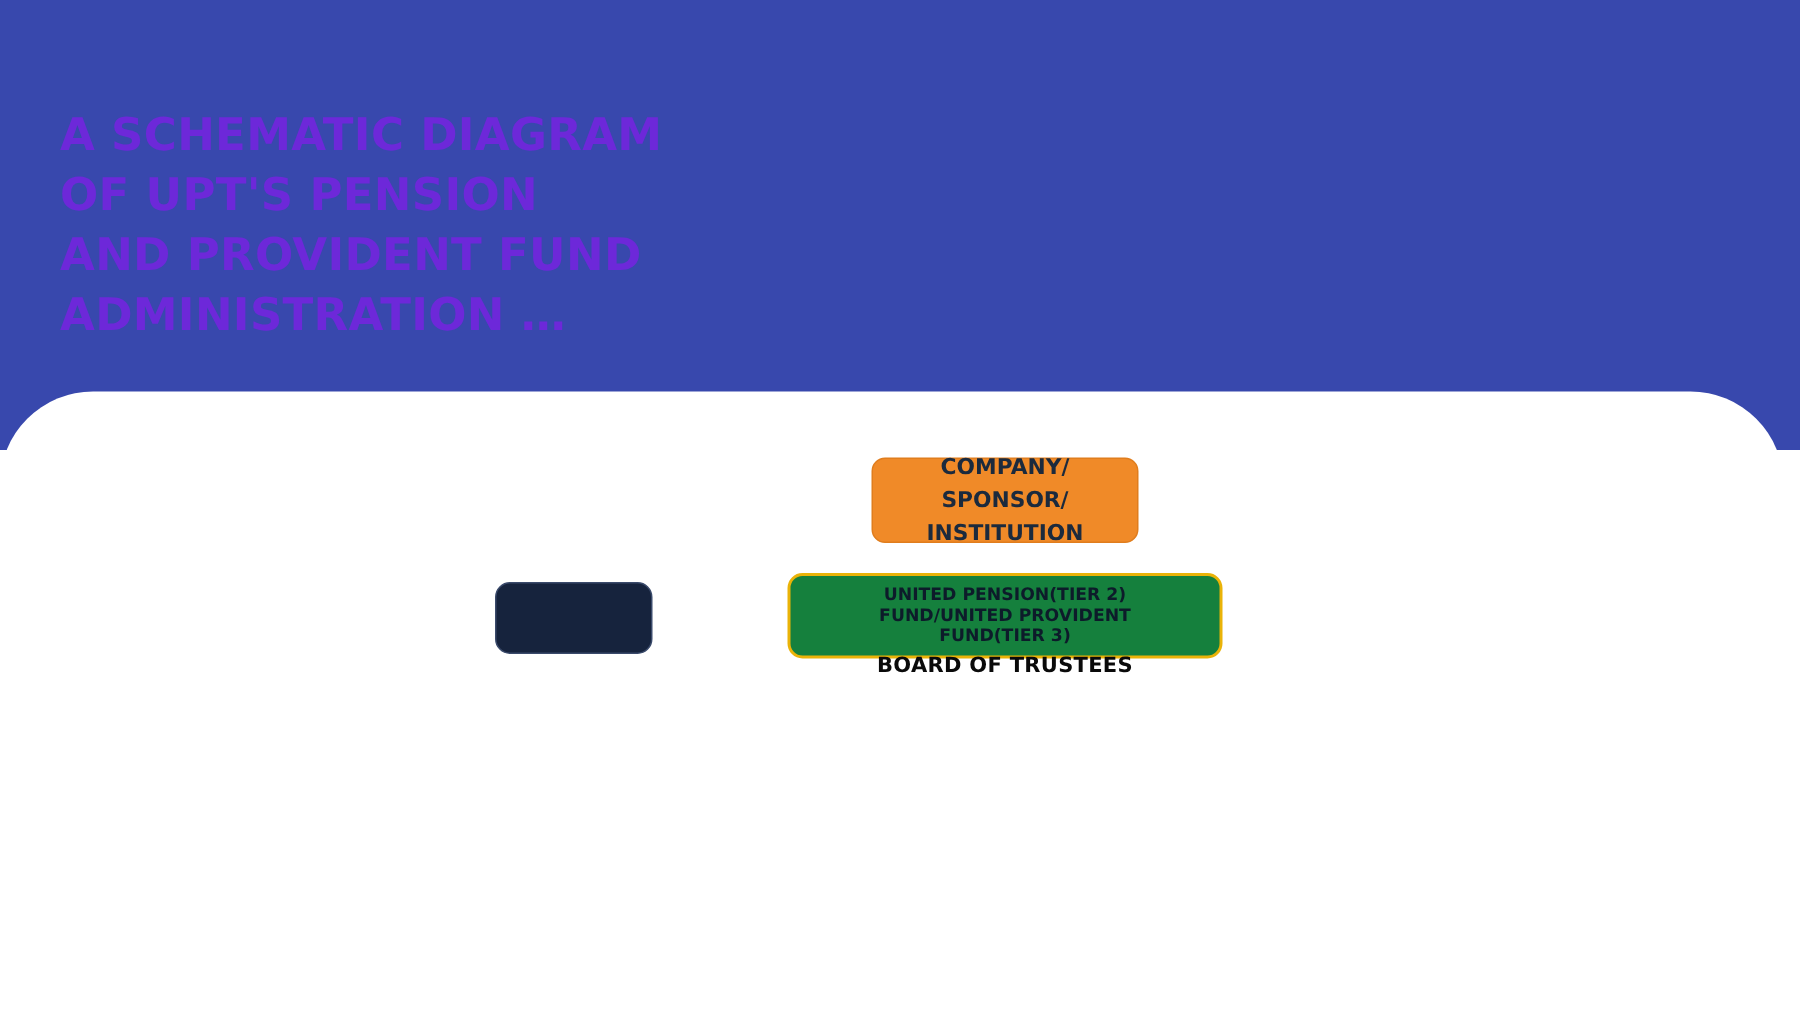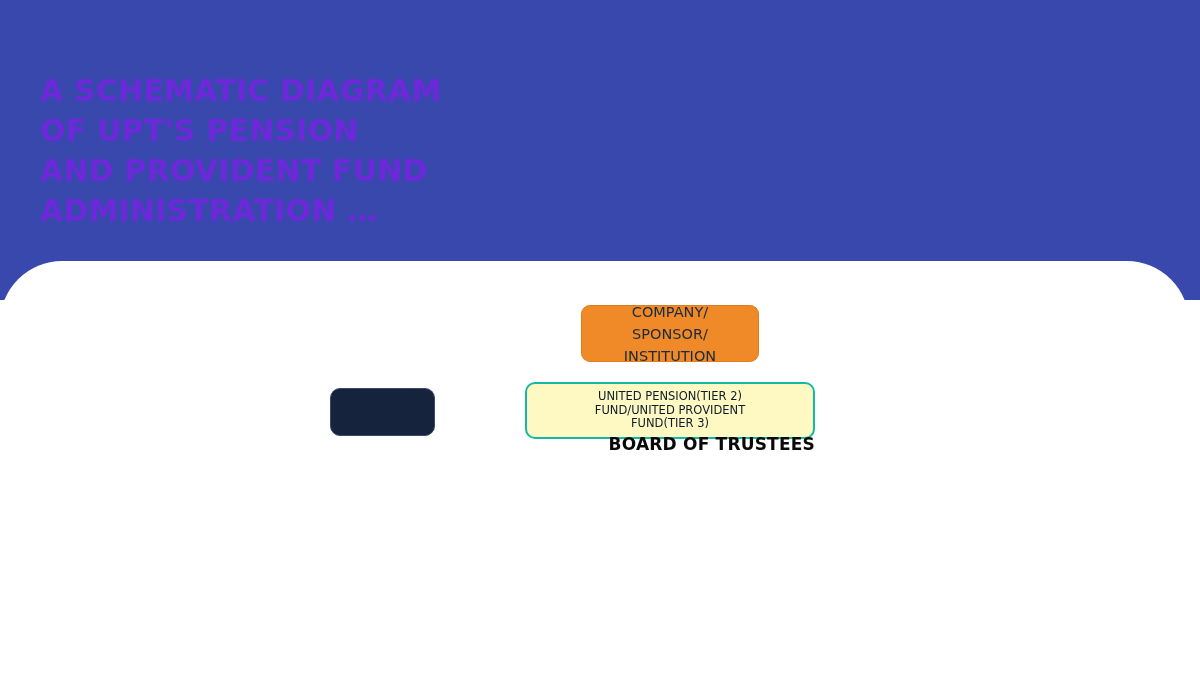--- a/index.html
+++ b/index.html
@@ -67,21 +67,21 @@
     width: 1189px;
     height: 414px;
   }
 
   .node {
     position: absolute;
     display: flex;
     align-items: center;
     justify-content: center;
     text-align: center;
-    font-weight: normal;
+    font-weight: bold;
     text-transform: uppercase;
   }
 
   
   .node-company {
     left: 581px;
     top: 44px;
     width: 178px;
     height: 57px;
     background: #f08a28;
@@ -92,38 +92,38 @@
     line-height: 22px;
     white-space: pre-line;
   }
 
   
   .node-fund {
     left: 525px;
     top: 121px;
     width: 290px;
     height: 57px;
-    background: #fef9c3;
-    border: 2px solid #14b8a6;
+    background: #15803d;
+    border: 2px solid #eab308;
     border-radius: 10px;
     color: #0d1b2a;
     font-size: 11.5px;
     line-height: 13.5px;
     white-space: pre-line;
     overflow: visible;
   }
 
   
   .node-fund-overflow {
     position: absolute;
     left: 525px;
     top: 176px;
     width: 290px;
-    text-align: right;
-    font-size: 17px;
+    text-align: center;
+    font-size: 14px;
     font-weight: bold;
     color: #0a0a0a;
     text-transform: uppercase;
     letter-spacing: 0.2px;
     line-height: 15px;
   }
 
   
   .node-dark {
     left: 330px;

